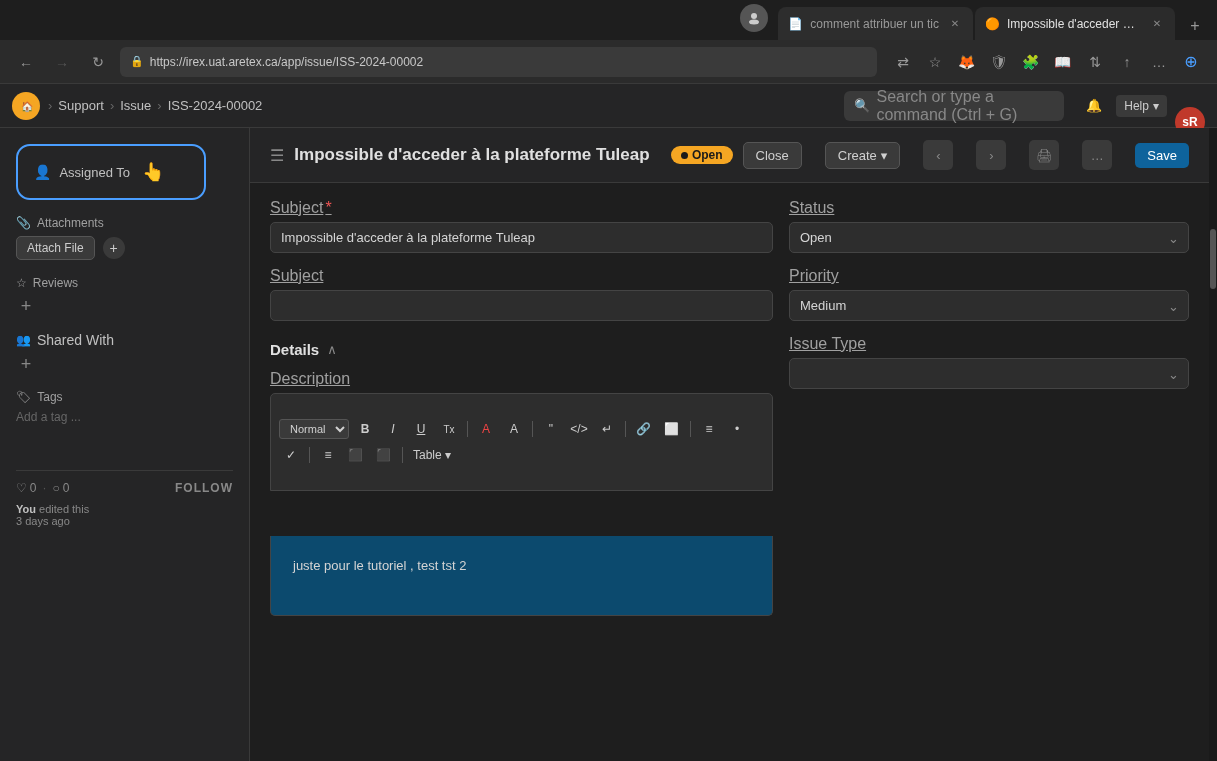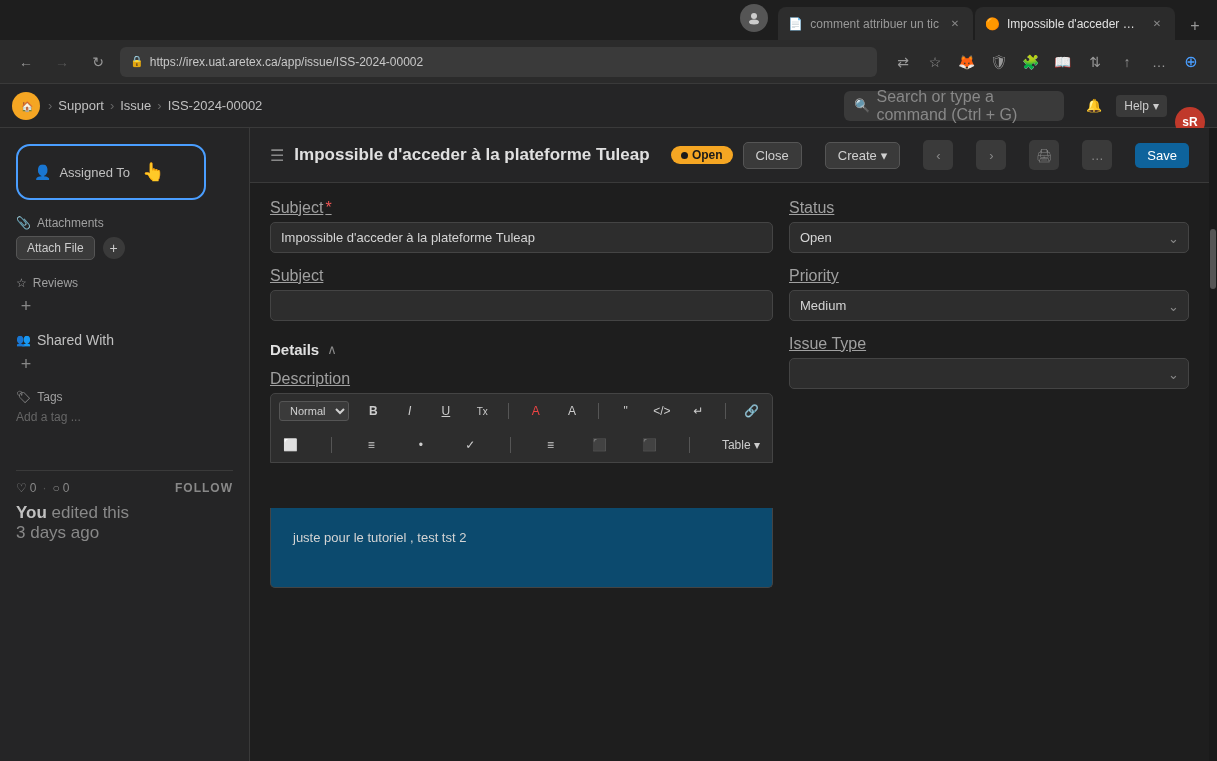--- a/index.html
+++ b/index.html
@@ -72,41 +72,41 @@
     .required { color: #e55; margin-left: 2px; }
     .form-input { background: #2d2d2d; border: 1px solid #444; border-radius: 5px; padding: 7px 10px; color: #d4d4d4; font-size: 13px; width: 100%; outline: none; }
     .form-select { background: #2d2d2d; border: 1px solid #444; border-radius: 5px; padding: 7px 10px; color: #d4d4d4; font-size: 13px; width: 100%; outline: none; appearance: none; cursor: pointer; position: relative; }
     .select-wrapper { position: relative; }
     .select-wrapper::after { content: '⌄'; position: absolute; right: 10px; top: 50%; transform: translateY(-50%); color: #888; pointer-events: none; }
     .details-header { display: flex; align-items: center; gap: 8px; margin-bottom: 12px; }
     .details-title { font-size: 15px; font-weight: 600; color: #e0e0e0; }
     .chevron-up { color: #888; cursor: pointer; }
 
     
-    .editor-toolbar { background: #2d2d2d; border: 1px solid #444; border-radius: 5px 5px 0 0; padding: 6px 8px; display: flex; align-items: center; gap: 12px; flex-wrap: wrap; justify-content: space-between; }
+    .editor-toolbar { background: #2d2d2d; border: 1px solid #444; border-radius: 5px 5px 0 0; padding: 24px 8px; display: flex; align-items: center; gap: 4px; flex-wrap: wrap; }
     .toolbar-select { background: #3a3a3a; border: 1px solid #555; border-radius: 3px; padding: 2px 6px; color: #d0d0d0; font-size: 11px; cursor: pointer; }
     .toolbar-btn { width: 24px; height: 22px; display: flex; align-items: center; justify-content: center; color: #ccc; border-radius: 3px; cursor: pointer; font-size: 12px; border: none; background: none; }
     .toolbar-sep { width: 1px; height: 16px; background: #555; margin: 0 2px; }
     .editor-body { background: #0c4a6e; border: 1px solid #444; border-top: none; border-radius: 0 0 5px 5px; min-height: 80px; padding: 22px; color: #d4d4d4; font-size: 13px; margin-top: 40px; }
 
     
     .sidebar-section { display: flex; flex-direction: column; gap: 6px; }
     .sidebar-section-header { display: flex; align-items: center; gap: 6px; color: #a0a0a0; font-size: 12px; }
     .sidebar-add-btn { width: 20px; height: 20px; display: flex; align-items: center; justify-content: center; color: #888; border-radius: 3px; cursor: pointer; font-size: 14px; }
     .assign-box { border: 2px solid #4a9eff; border-radius: 12px; padding: 10px 14px; display: flex; align-items: center; gap: 8px; position: relative; min-height: 56px; }
     .assign-cursor { font-size: 22px; cursor: pointer; }
     .attach-row { display: flex; align-items: center; gap: 8px; }
     .attach-btn { background: #3a3a3a; border: 1px solid #555; border-radius: 5px; padding: 4px 10px; color: #ccc; font-size: 12px; cursor: pointer; }
     .plus-btn { width: 22px; height: 22px; background: #3a3a3a; border-radius: 50%; display: flex; align-items: center; justify-content: center; color: #ccc; cursor: pointer; font-size: 14px; }
     .tags-section .tag-placeholder { color: #666; font-size: 12px; cursor: pointer; }
     .sidebar-bottom { margin-top: auto; padding-top: 10px; border-top: 1px solid #3a3a3a; }
     .reactions-row { display: flex; align-items: center; gap: 6px; color: #888; font-size: 12px; }
     .reaction-item { display: flex; align-items: center; gap: 3px; cursor: pointer; }
     .follow-btn { margin-left: auto; color: #888; cursor: pointer; font-size: 12px; letter-spacing: 1px; font-weight: bold; }
-    .activity-text { color: #888; font-size: 17px; margin-top: 8px; }
+    .activity-text { color: #888; font-size: 11px; margin-top: 8px; }
     .activity-text strong { color: #c0c0c0; }
     .dot-sep { color: #555; }
 
     
     .lock-icon { color: #888; font-size: 11px; }
   </style>
 </head>
 <body>
 
 <div class="browser-chrome">

